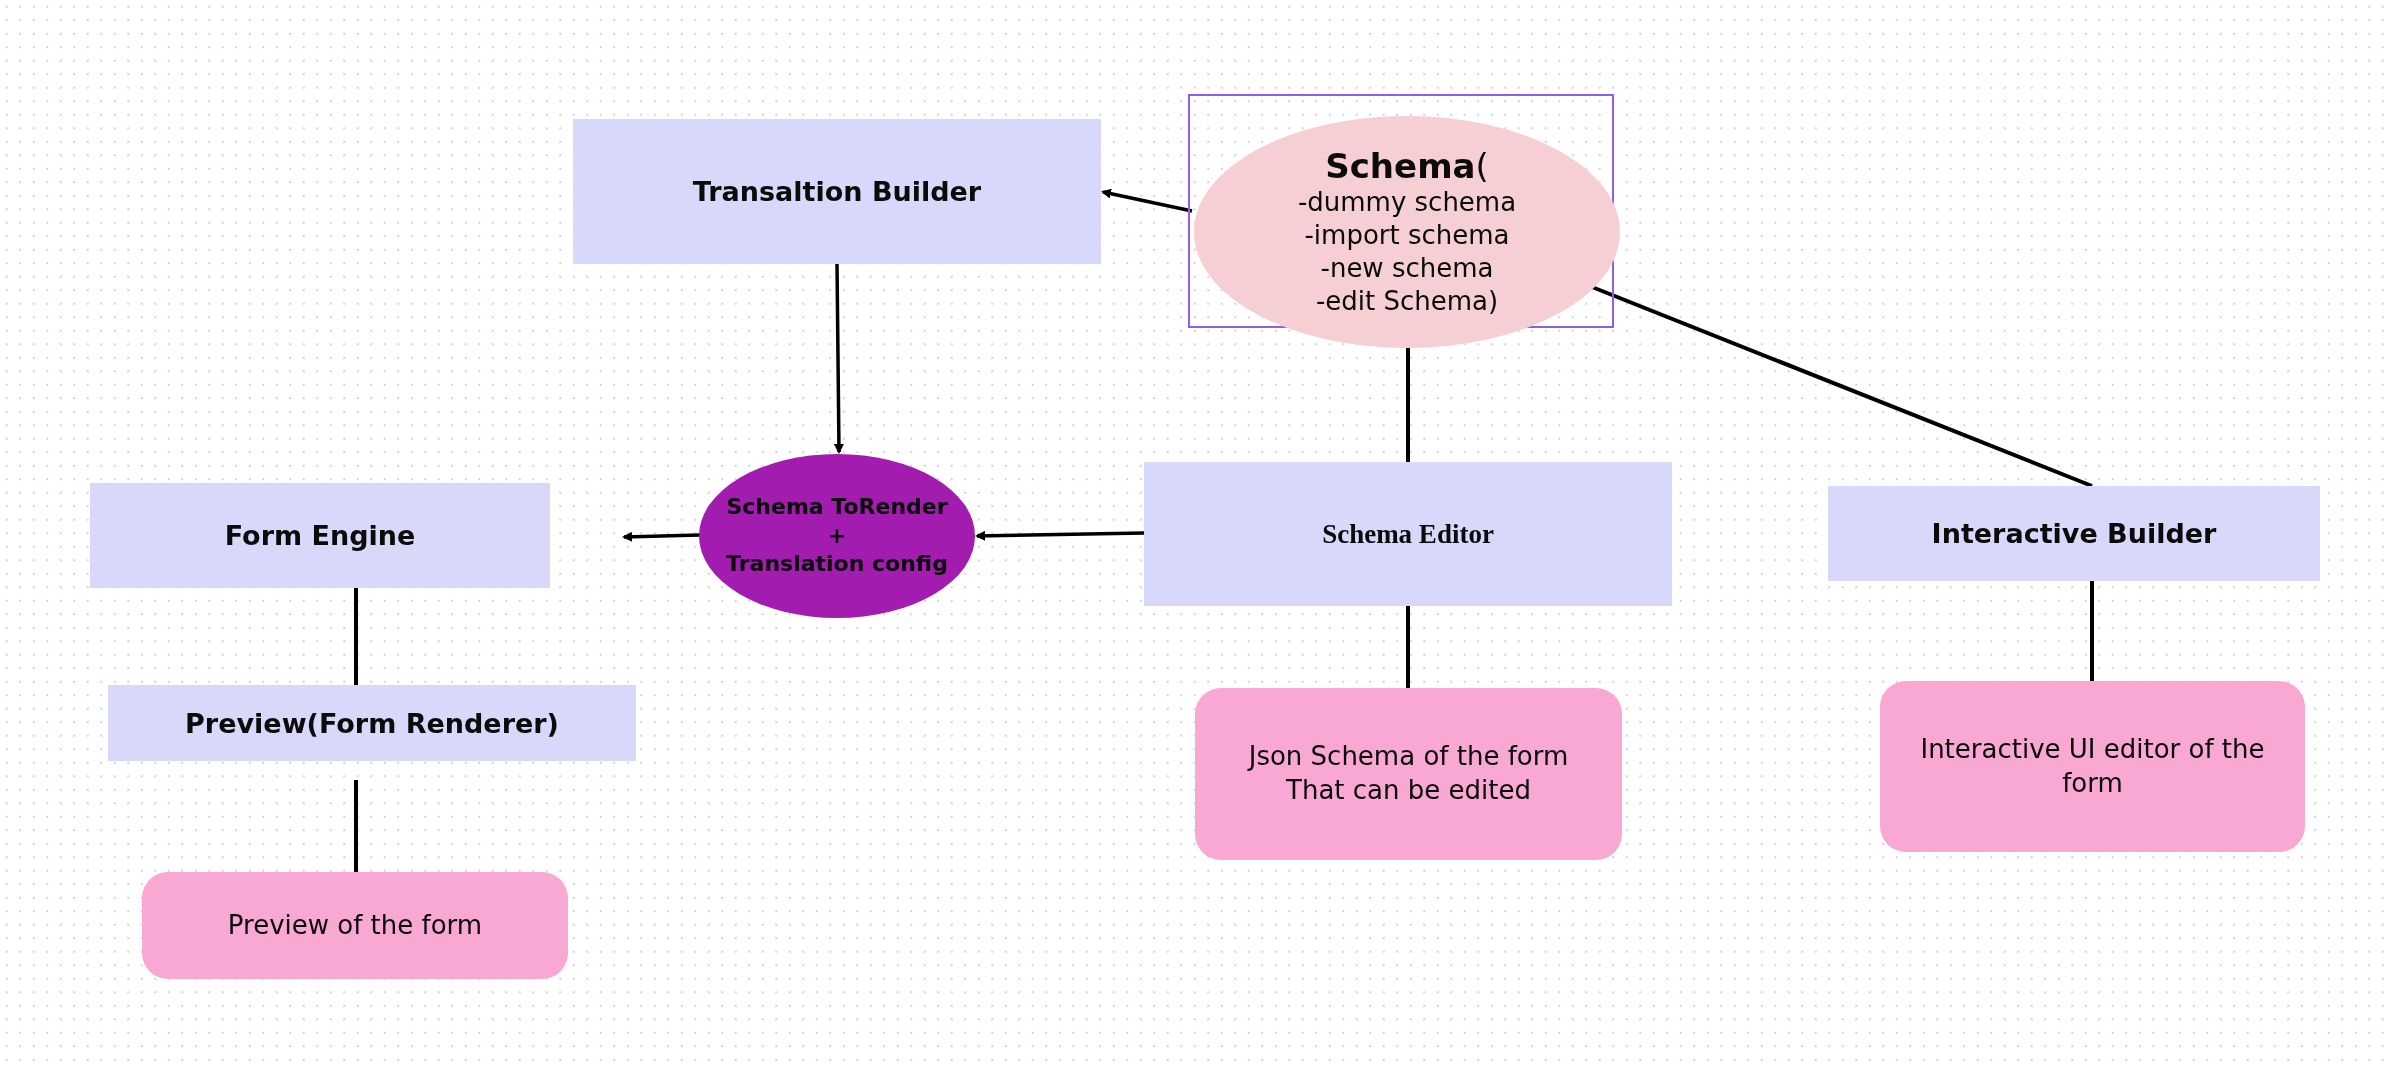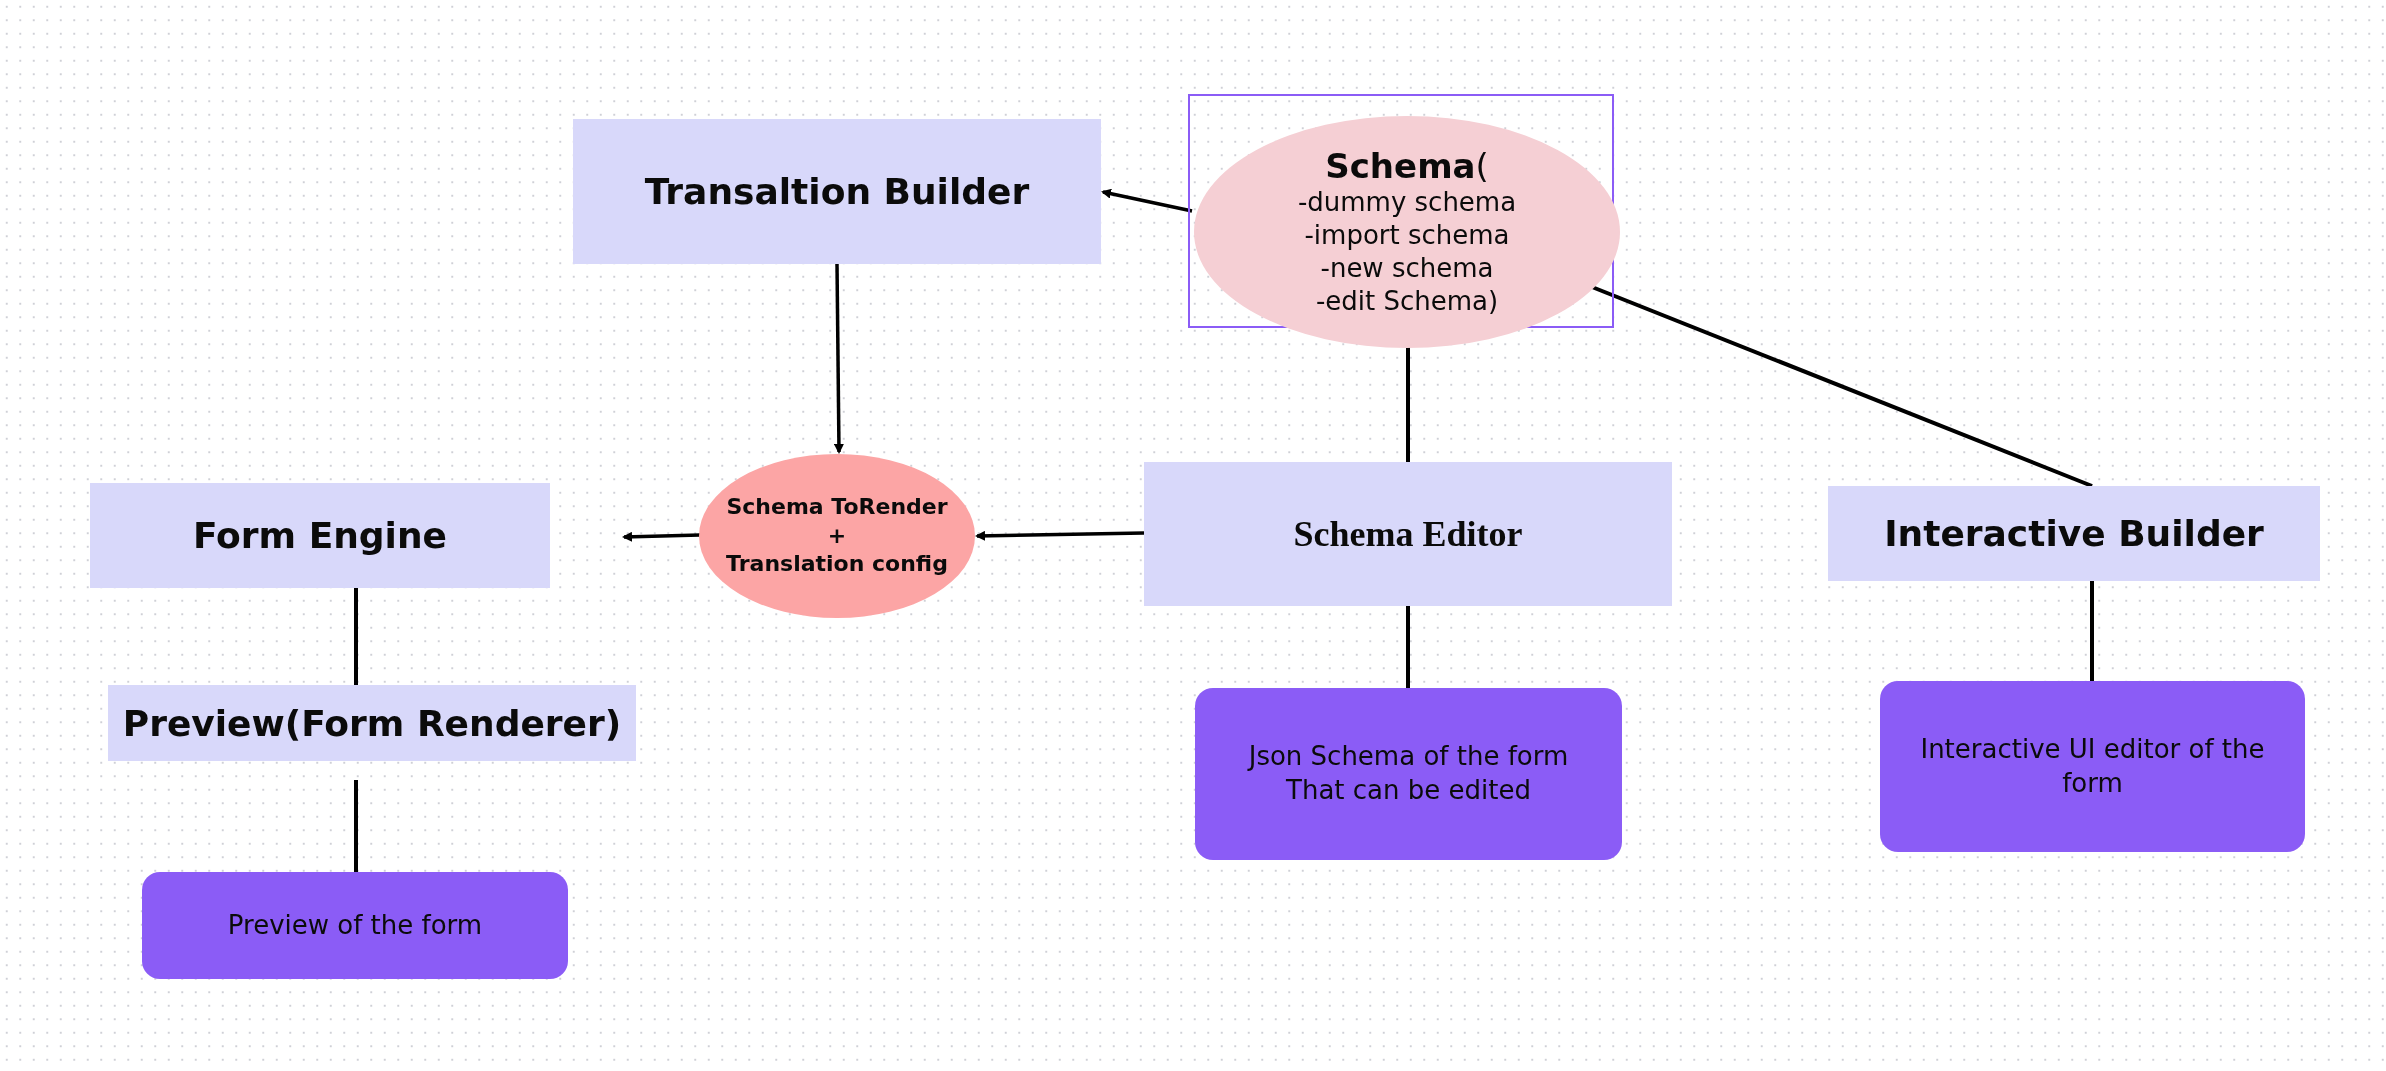--- a/index.html
+++ b/index.html
@@ -5,23 +5,23 @@
   html, body { margin:0; padding:0; }
   body {
     width:2386px; height:1071px; position:relative; overflow:hidden;
     background-color:#ffffff;
     background-image: radial-gradient(circle, #cfd0d6 1.1px, transparent 1.3px);
     background-size: 13.5px 13.5px;
     font-family: "DejaVu Sans", sans-serif;
     color:#0b0b0b;
   }
   .node { position:absolute; display:flex; align-items:center; justify-content:center; text-align:center; box-sizing:border-box; }
-  .box { background:#d8d8fa; font-weight:bold; font-size:36px; }
-  .pill { background:#8b5cf6; border-radius:18px; font-size:26px; line-height:1.3; padding:0 20px;justify-content:center; }
-  .ellipse-blue { background:#fca5a5; border-radius:50%; font-weight:bold; font-size:22px; line-height:1.3; flex-direction:column; }
+  .box { background:#d8d8fa; font-weight:bold; font-size:27px; }
+  .pill { background:#f9a8d4; border-radius:26px; font-size:26px; line-height:1.3; padding:0 20px;justify-content:center; }
+  .ellipse-blue { background:#a21caf; border-radius:50%; font-weight:bold; font-size:22px; line-height:1.3; flex-direction:column; }
   .schema-frame { position:absolute; border:2px solid #8b5cf6; box-sizing:border-box; }
   .ellipse-pink { background:#f5cfd4; border-radius:50%; flex-direction:column; font-size:26px; line-height:1.27;margin-top:20px; }
   .ellipse-pink .title { font-weight:bold; font-size:34px; line-height:1.2; }
   .ellipse-pink .title .paren { font-weight:normal; }
   svg#edges { position:absolute; left:0; top:0; }
 </style>
 </head>
 <body>
 
 <svg id="edges" width="2386" height="1071">

